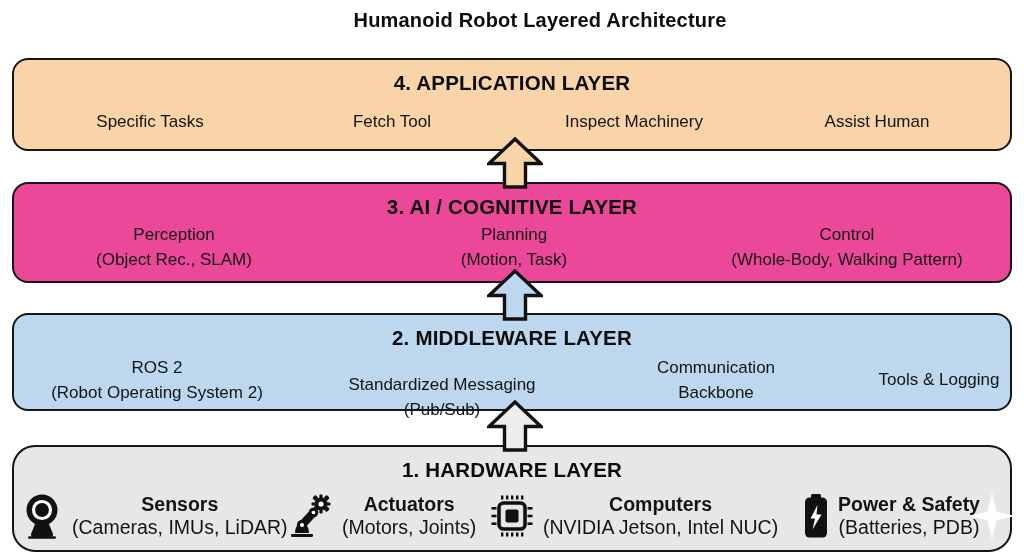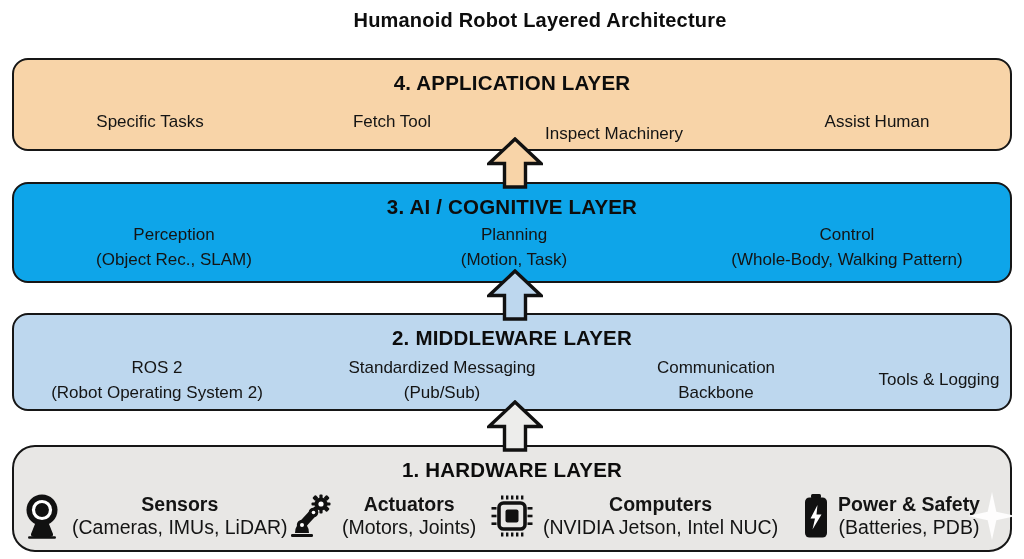--- a/index.html
+++ b/index.html
@@ -46,25 +46,25 @@
 <body>
 
 <div class="canvas">
 
   <div class="title">Humanoid Robot Layered Architecture</div>
 
   <section class="layer layer-app" style="background-color: rgb(248, 212, 168);">
     <div class="layer-header">4. APPLICATION LAYER</div>
     <div class="cell" style="left:136px; top:50px;">Specific Tasks</div>
     <div class="cell" style="left:378px; top:50px;">Fetch Tool</div>
-    <div class="cell" style="left:600px; top:50px;margin-top:12px;">Inspect Machinery</div>
+    <div class="cell" style="left:620px; top:50px;">Inspect Machinery</div>
     <div class="cell" style="left:863px; top:50px;">Assist Human</div>
   </section>
 
-  <section class="layer layer-ai" style="background-color: #0ea5e9; padding-left: 36px;">
+  <section class="layer layer-ai" style="background-color: #ec4899; padding-left: 36px;">
     <div class="layer-header">3. AI / COGNITIVE LAYER</div>
     <div class="cell" style="left:160px; top:39px;">
       <div>Perception</div>
       <div>(Object Rec., SLAM)</div>
     </div>
     <div class="cell" style="left:500px; top:39px;">
       <div>Planning</div>
       <div>(Motion, Task)</div>
     </div>
     <div class="cell" style="left:833px; top:39px;">
@@ -72,21 +72,21 @@
       <div>(Whole-Body, Walking Pattern)</div>
     </div>
   </section>
 
   <section class="layer layer-mw" style="background-color: rgb(189, 215, 238);">
     <div class="layer-header">2. MIDDLEWARE LAYER</div>
     <div class="cell" style="left:143px; top:41px;">
       <div>ROS 2</div>
       <div>(Robot Operating System 2)</div>
     </div>
-    <div class="cell" style="left:428px; top:41px;">
+    <div class="cell" style="left:428px; top:58px;">
       <div>Standardized Messaging</div>
       <div>(Pub/Sub)</div>
     </div>
     <div class="cell" style="left:702px; top:41px;">
       <div>Communication</div>
       <div>Backbone</div>
     </div>
     <div class="cell" style="left:900px; top:53px;margin-left:25px;">Tools &amp; Logging</div>
   </section>
 

